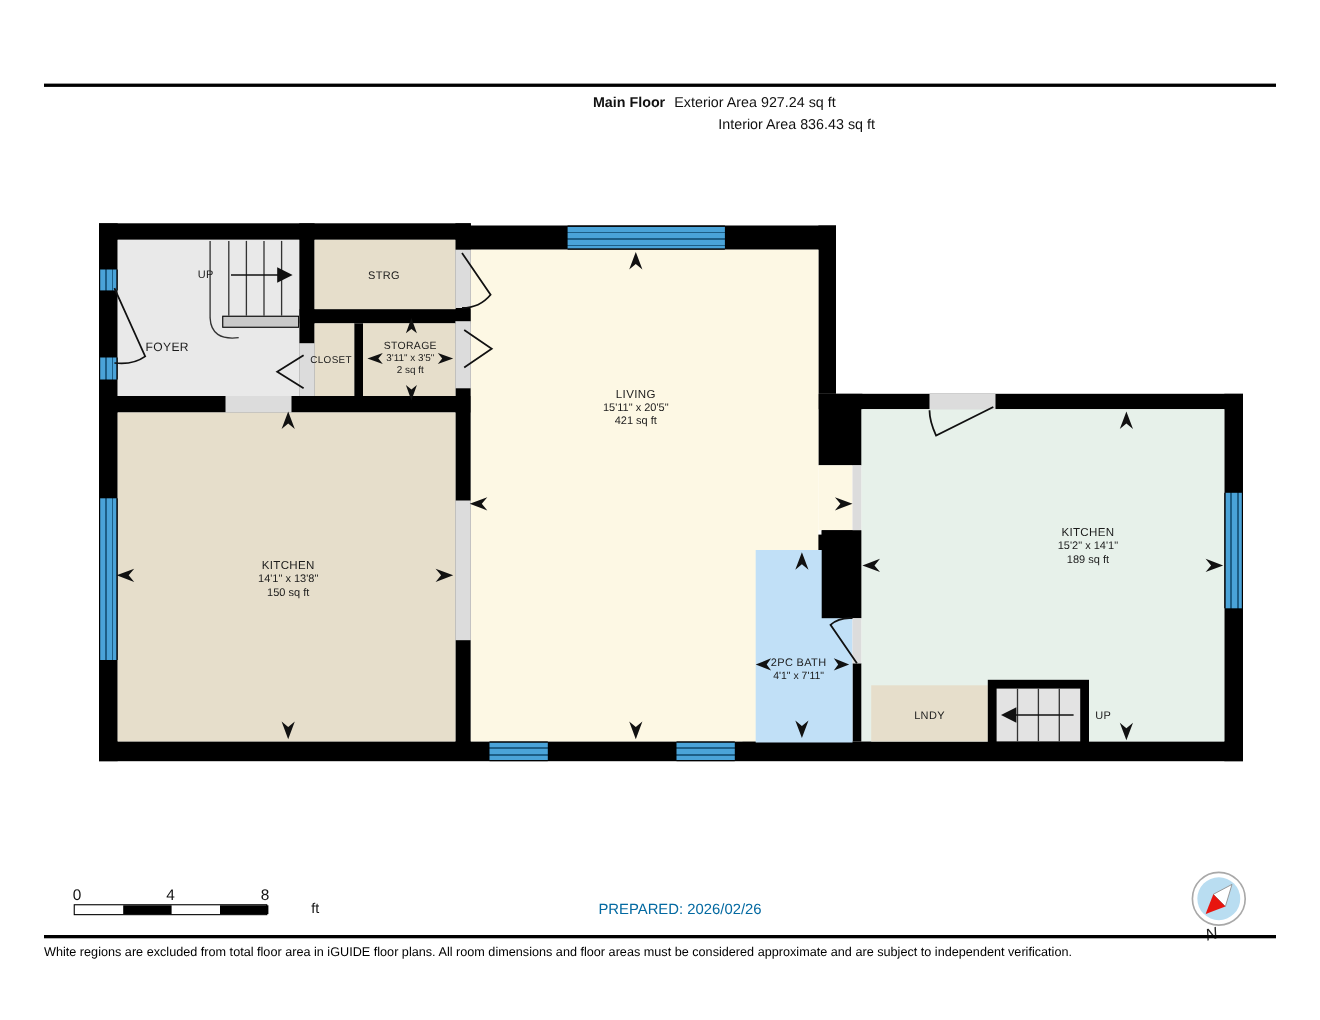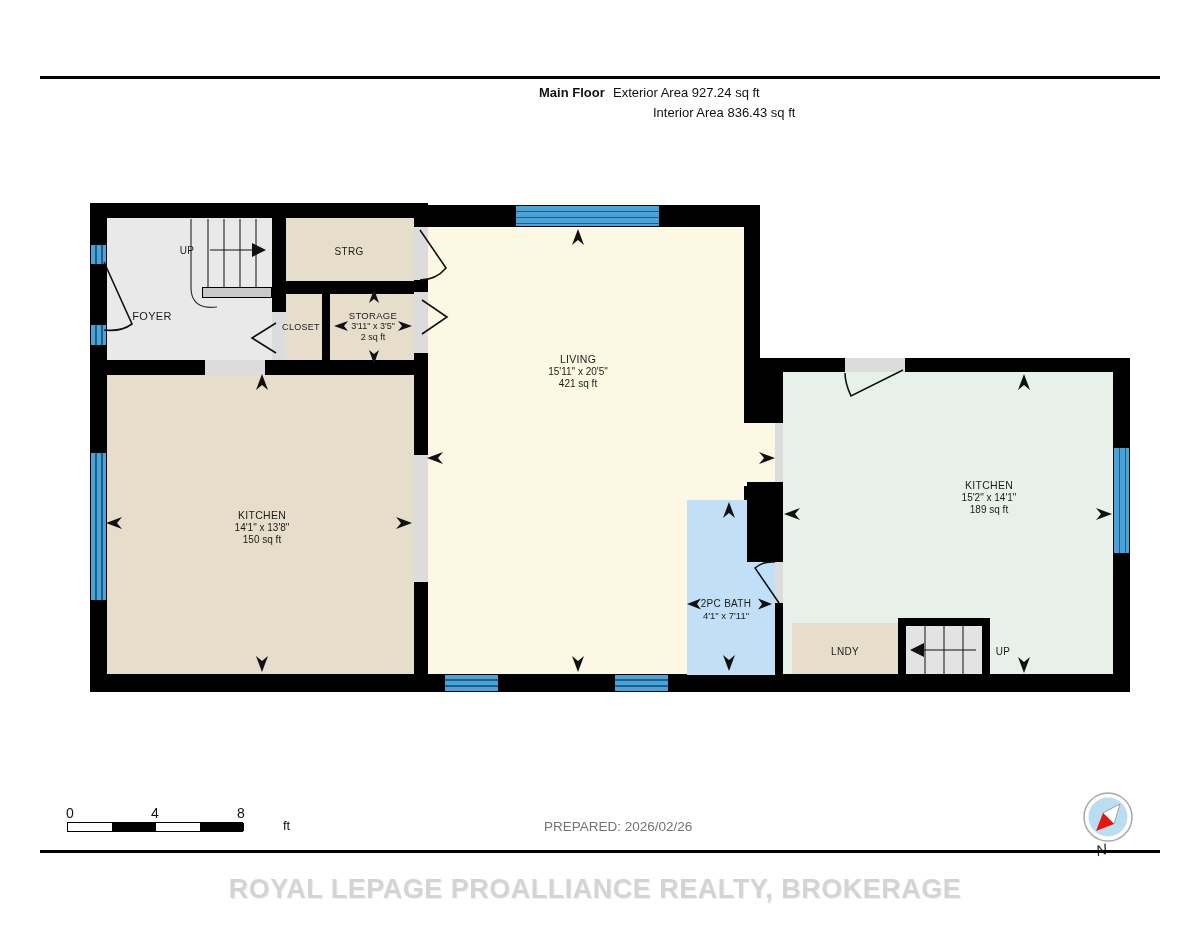--- a/index.html
+++ b/index.html
@@ -23,21 +23,21 @@
   .lbl-block .n{font-size:10.5px;line-height:13px;letter-spacing:.3px;}
   .lbl-block .d{font-size:10px;line-height:12px;}
   .lbl-sm .n{font-size:9.5px;line-height:11px;}
   .lbl-sm .d{font-size:9px;line-height:11px;}
   .overlay{position:absolute;left:0;top:0;pointer-events:none;}
   .hline{position:absolute;background:#000;}
   .title{position:absolute;left:0;top:40px;width:1200px;text-align:center;font-size:24px;font-weight:bold;color:#111;}
   .subhead{position:absolute;font-size:13px;color:#111;}
   .scale-num{position:absolute;font-size:14px;color:#111;transform:translateX(-50%);}
   .scale-seg{position:absolute;top:0;height:100%;}
-  .prepared{position:absolute;font-size:13.5px;color:#737373;}
+  .prepared{position:absolute;font-size:13.5px;color:#0369a1;}
   .disclaimer{position:absolute;font-size:11.5px;color:#000;}
   .brokerage{position:absolute;transform:translateX(-50%);font-size:27px;font-weight:bold;color:#d4d4d4;letter-spacing:.5px;text-shadow:1px 1px 0 #efefef;white-space:nowrap;}
   .north{position:absolute;font-size:15px;font-style:italic;color:#222;transform:rotate(-14deg);}
   .landing{position:absolute;background:#c9c9c9;border:1px solid #000;box-sizing:border-box;}
   .stairbox{position:absolute;background:#000;}
   .stairtread{position:absolute;background:#e3e3e3;}
 </style>
 </head>
 <body>
 
@@ -200,15 +200,15 @@
 
   <svg class="abs" style="left:1080px;top:791px;" width="56" height="56" viewBox="0 0 56 56">
     <circle cx="28" cy="26" r="24" fill="#ffffff" stroke="#a9a9a9" stroke-width="1.5"></circle>
     <circle cx="28" cy="26" r="19.5" fill="#b9ddf1"></circle>
     <polygon points="40,13 23,22 34,33" fill="#ffffff" stroke="#8d8d8d" stroke-width="0.8"></polygon>
     <polygon points="16,40 23,22 34,33" fill="#e8150f"></polygon>
   </svg>
   <div class="north" style="left:1096px;top:841px;">N</div>
 
   <div class="hline" style="left:40px;top:850px;width:1120px;height:3px;"></div>
-  <div class="brokerage" style="left:595px;top:874px;">ROYAL LEPAGE PROALLIANCE REALTY, BROKERAGE</div>
+  <div class="disclaimer" style="left:40px;top:860px;">White regions are excluded from total floor area in iGUIDE floor plans. All room dimensions and floor areas must be considered approximate and are subject to independent verification.</div>
 
 </div>
 
 </body></html>

